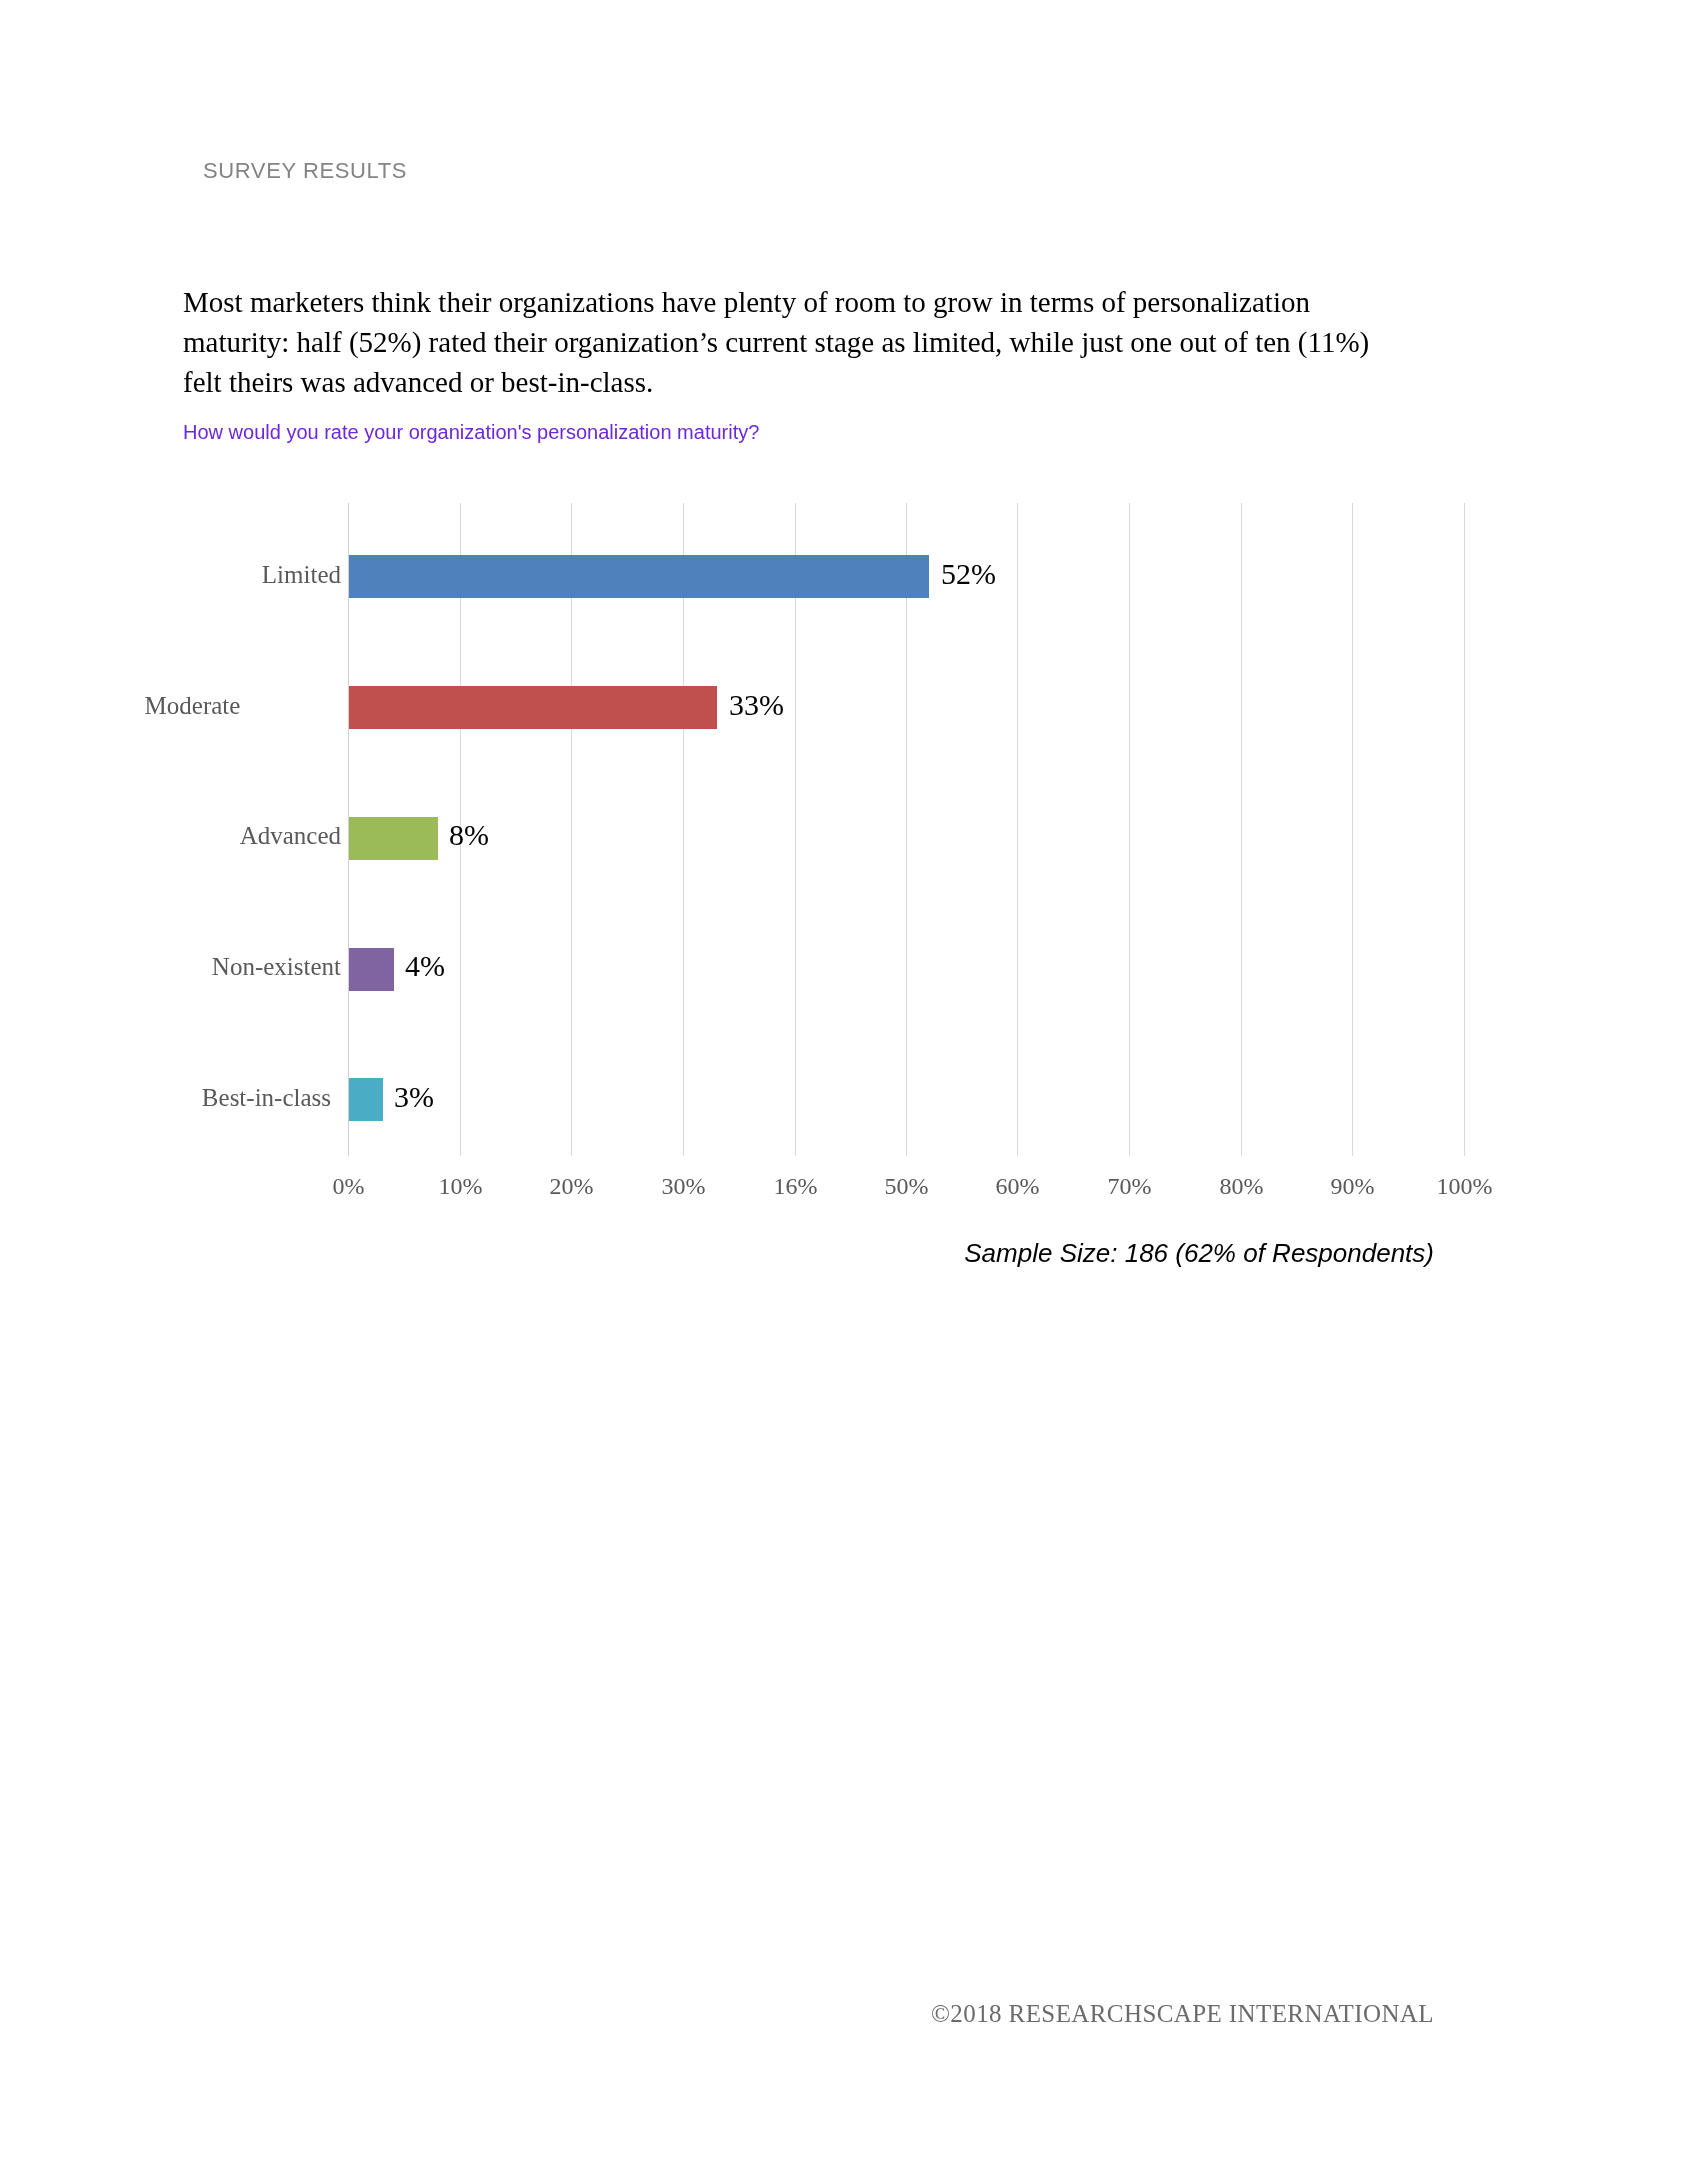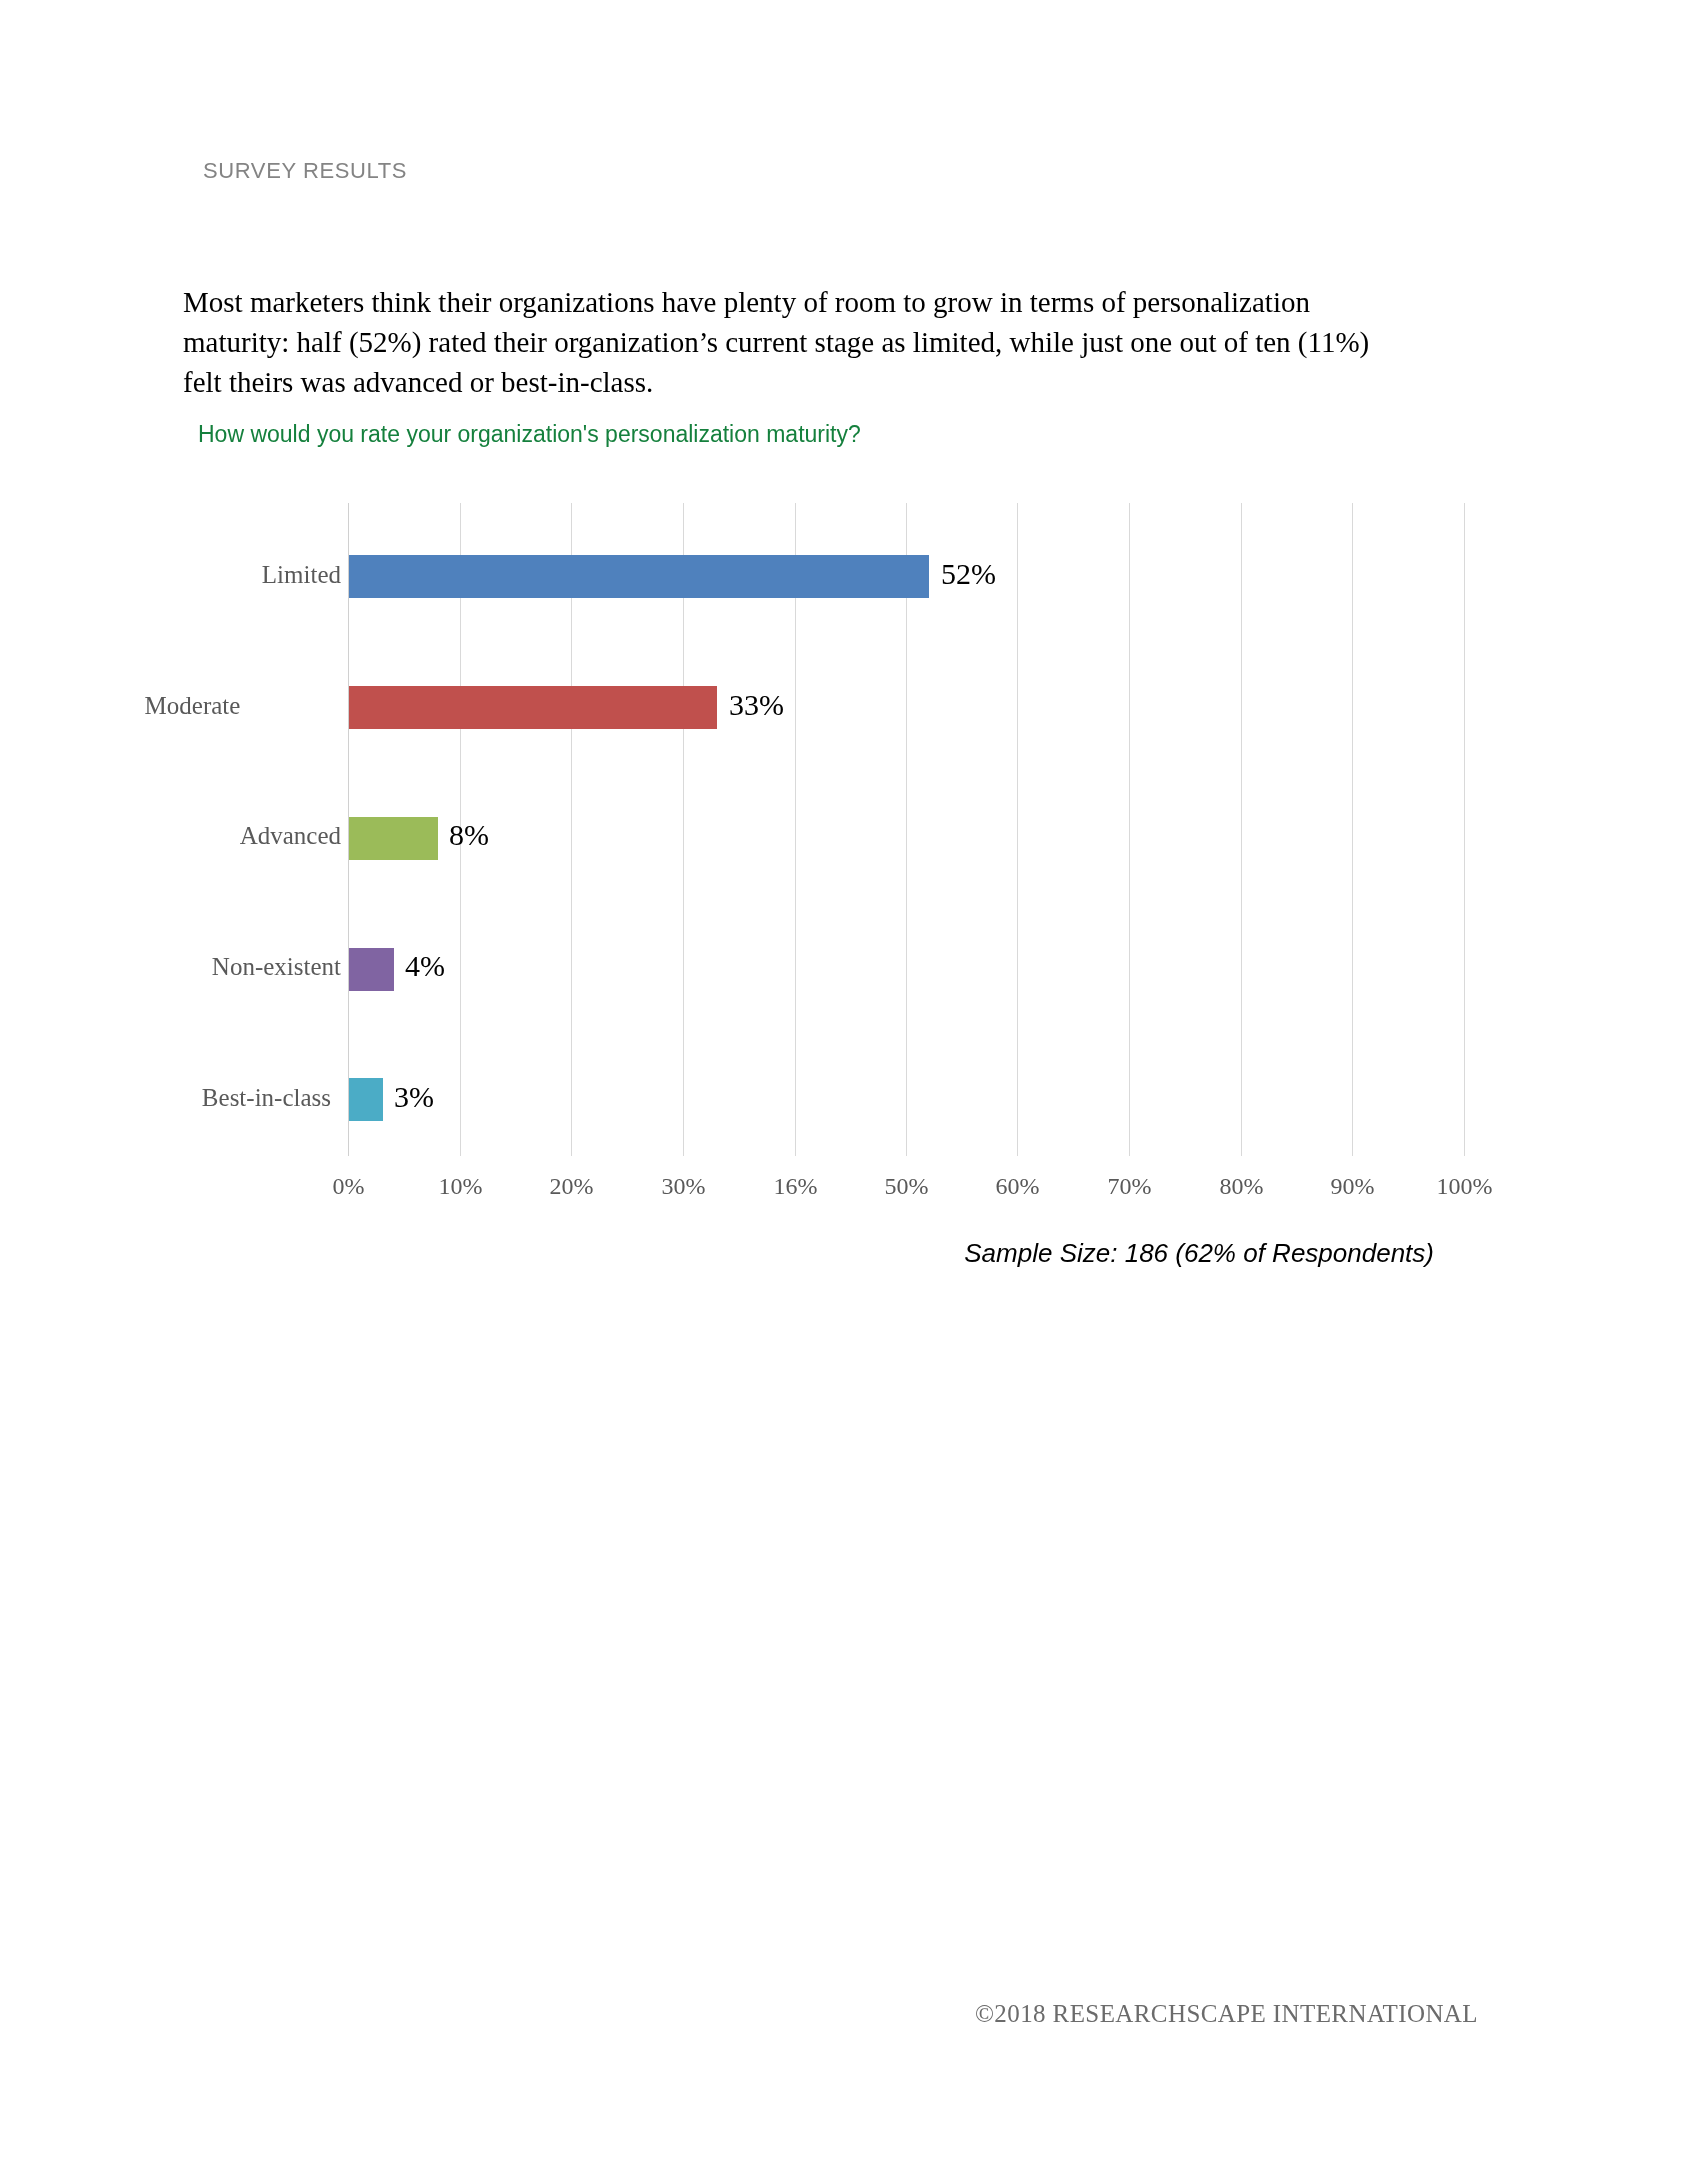--- a/index.html
+++ b/index.html
@@ -77,26 +77,26 @@
     left: 183px;
     top: 282px;
     width: 1228px;
     font-family: "Liberation Serif", serif;
     font-size: 29px;
     line-height: 40px;
     color: #000000;
   }
   #question {
     position: absolute;
-    left: 198px;
+    left: 183px;
     top: 421px;
     width: 1287px;
     font-family: "Liberation Sans", sans-serif;
-    font-size: 23px;
-    color: #15803d;
+    font-size: 20px;
+    color: #6d28d9;
     white-space: nowrap;
   }
 
   
   #chart {
     position: absolute;
     left: 0px;
     top: 0px;
     width: 1683px;
     height: 2178px;
@@ -166,21 +166,20 @@
     position: absolute;
     left: 0;
     top: 2000px;
     width: 1434px;
     text-align: right;
     font-family: "Liberation Serif", serif;
     font-size: 25px;
     letter-spacing: 0.4px;
     color: #6b6b6b;
     white-space: nowrap;
-    padding-left: 44px;
   }
 </style>
 </head>
 <body>
 
 <div id="header">
   <div id="eyebrow">SURVEY RESULTS</div>
 
 </div>
 

